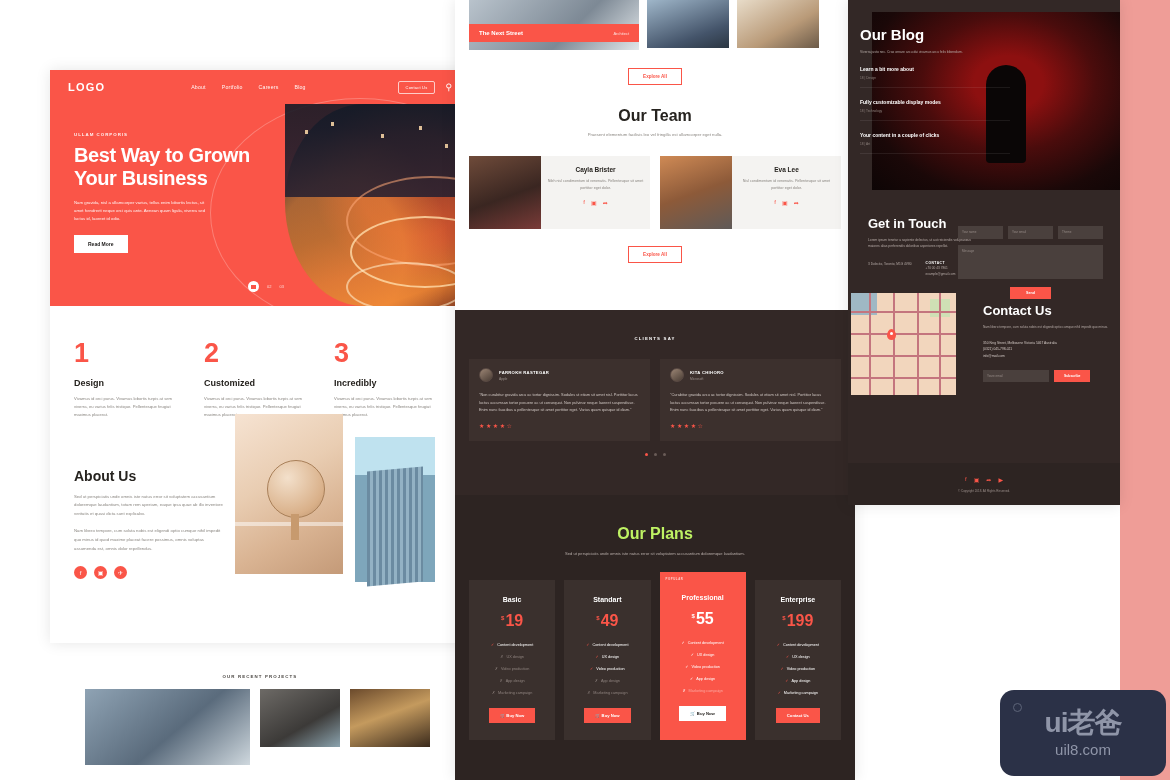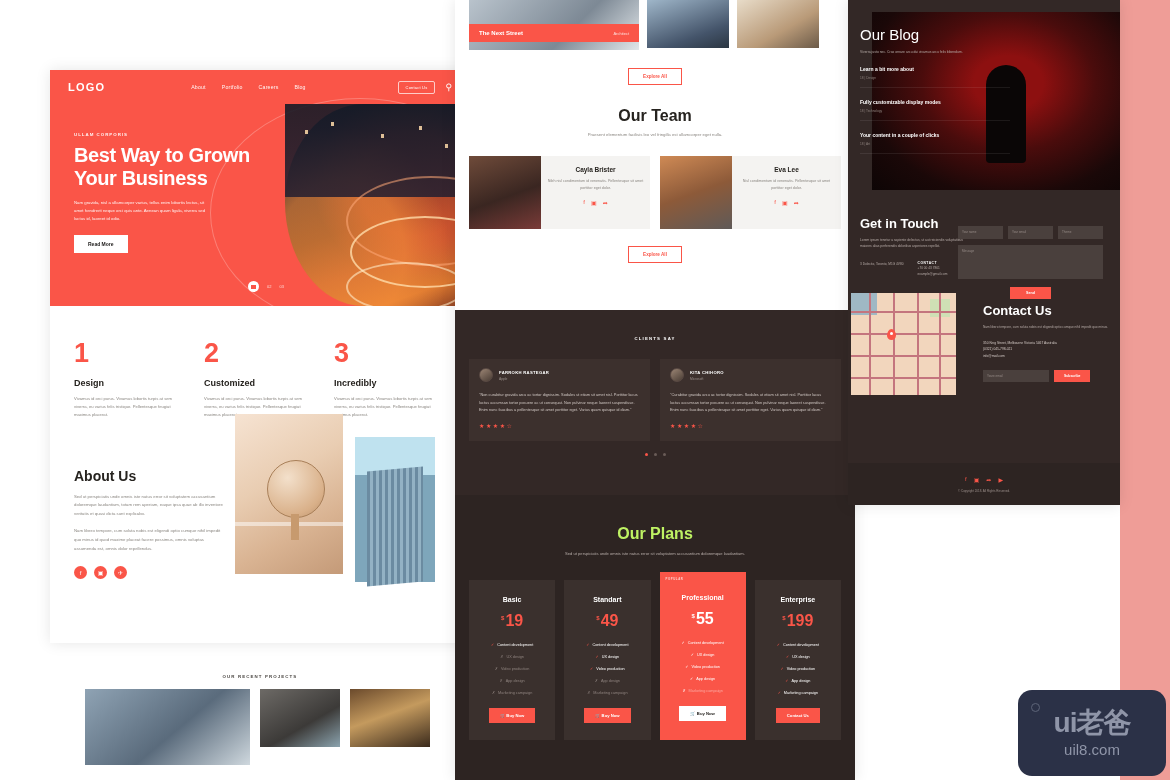--- a/index.html
+++ b/index.html
@@ -143,27 +143,27 @@
   .pbtn { display:inline-block; margin-top:13px; background:#fa5548; color:#fff; font-size:4.2px; font-weight:bold; padding:5px 11px; }
   .plan.pop .pbtn { background:#fff; color:#26231f; }
 
   
   .col3 { position:absolute; left:848px; top:0; width:272px; height:505px; background:#332826; box-shadow:0 0 14px rgba(0,0,0,.10); overflow:hidden; }
   .blog { position:relative; height:200px; }
   .blog-hero { position:absolute; right:0; top:12px; width:248px; height:178px;
       background: radial-gradient(ellipse at 55% 40%, #8d1010 0 18%, #4a0c0c 45%, #1a0808 75%, #0d0505 100%); }
   .blog-hero .fig { position:absolute; left:46%; top:30%; width:40px; height:98px; background:#0a0606; border-radius:20px 20px 4px 4px; }
   .blog-left { position:relative; z-index:3; padding:26px 0 0 12px; width:190px; }
-  .blog h2 { color:#fff; font-size:15px; font-weight:normal; }
+  .blog h2 { color:#fff; font-size:15px; font-weight:bold; }
   .blog .bsub { color:#b4a9a5; font-size:3.4px; line-height:1.9; margin-top:6px; width:150px; }
   .blog-item { border-bottom:1px solid rgba(255,255,255,.08); padding:11px 0 7px; width:150px; }
   .bi-title { color:#fff; font-size:5px; font-weight:bold; }
   .bi-meta { color:#8d807c; font-size:3.2px; margin-top:4px; }
 
-  .touch { position:relative; padding:16px 0 0 12px; }
+  .touch { position:relative; padding:16px 0 0 20px; }
   .touch h2 { color:#fff; font-size:13px; font-weight:bold; }
   .touch .tsub { color:#b4a9a5; font-size:3.3px; line-height:1.9; margin-top:6px; width:112px; }
   .touch-cols { display:flex; gap:14px; margin-top:11px; }
   .tc-label { color:#fff; font-size:3.3px; font-weight:bold; letter-spacing:.5px; }
   .tc-line { color:#b4a9a5; font-size:3.2px; line-height:2; }
   .form { position:absolute; left:110px; top:26px; width:145px; }
   .form-row { display:flex; gap:5px; }
   .fin { flex:1; height:13px; background:#4a403d; }
   .fin span { color:#958a86; font-size:3px; padding:4px 0 0 4px; display:block; }
   .ftext { margin-top:6px; height:34px; background:#4a403d; }
@@ -187,21 +187,21 @@
   .sub-row { display:flex; gap:5px; margin-top:10px; }
   .sub-in { width:66px; height:12px; background:#4a403d; }
   .sub-in span { color:#958a86; font-size:3px; padding:3.5px 0 0 4px; display:block; }
   .sub-btn { background:#fa5548; color:#fff; font-size:3.4px; font-weight:bold; padding:4px 10px; }
 
   .footer3 { position:absolute; left:0; bottom:0; width:272px; height:42px; background:#2d2422; display:flex; flex-direction:column; align-items:center; justify-content:center; gap:6px; }
   .footer3 .fsoc { display:flex; gap:7px; color:#fa5548; font-size:6px; }
   .footer3 .fcopy { color:#9a8e8a; font-size:3px; }
 
   
-  .wm { position:absolute; right:4px; bottom:4px; width:148px; height:86px; background:#2b3147; border-radius:14px; display:flex; flex-direction:column; align-items:center; justify-content:center; }
+  .wm { position:absolute; right:4px; bottom:4px; width:166px; height:86px; background:#2b3147; border-radius:14px; display:flex; flex-direction:column; align-items:center; justify-content:center; }
   .wm .dotc { position:absolute; left:13px; top:13px; width:9px; height:9px; border-radius:50%; border:1.6px solid #5d6478; }
   .wm .ui { color:#8f95a8; font-size:28px; font-weight:bold; line-height:1; letter-spacing:-1px; }
   .wm .url { color:#8f95a8; font-size:15px; margin-top:4px; }
   .pink-right { position:absolute; right:0; top:0; width:50px; height:780px; background:#ef9d97; }
 </style>
 </head>
 <body>
 
 <div class="canvas">
   <div class="pink-right"></div>

